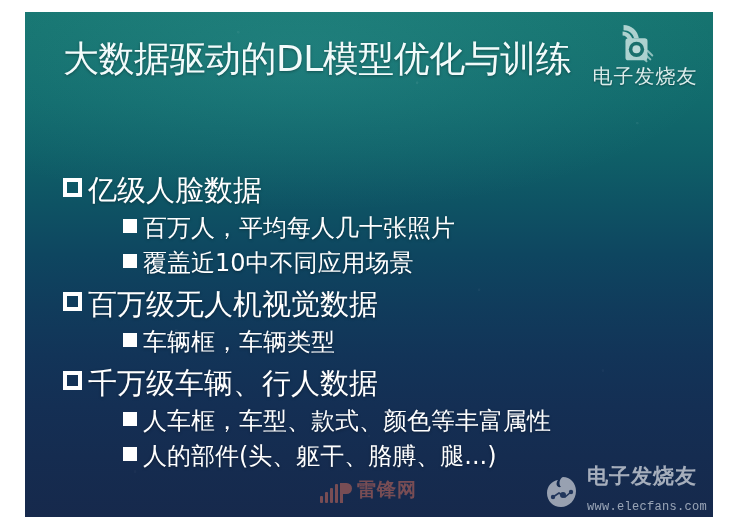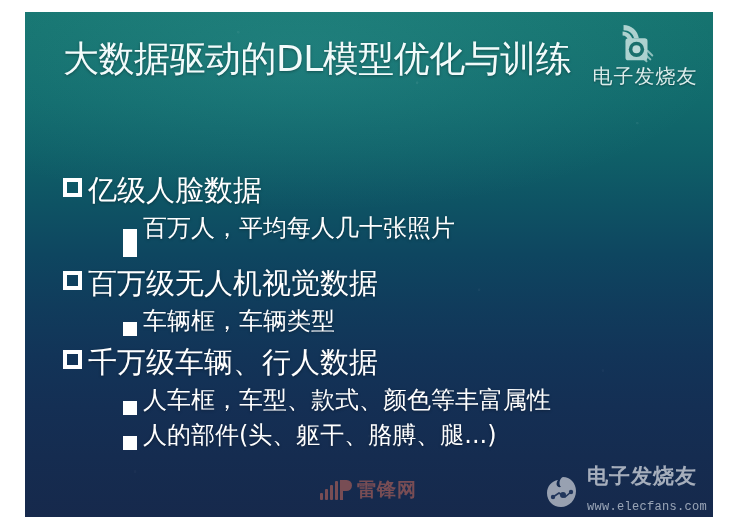--- a/index.html
+++ b/index.html
@@ -137,21 +137,21 @@
     margin-right: 6px;
     box-sizing: border-box;
     border: 4px solid #ffffff;
     background: transparent;
     position: relative;
     top: -3px;
   }
 
   .l2 {
     display: flex;
-    align-items: flex-end;
+    align-items: center;
     color: #ffffff;
     font-size: 24px;
     line-height: 35px;
     white-space: nowrap;
     margin-left: 60px;
     text-shadow: 0 1px 3px rgba(0,0,0,.35);
   }
   .l2 .mk {
     flex: 0 0 auto;
     width: 14px; height: 14px;
@@ -160,21 +160,21 @@
     position: relative;
     top: -3px;
   }
 
   
   #wm-leifeng {
     position: absolute;
     left: 295px;
     bottom: 14px;
     display: flex;
-    align-items: center;
+    align-items: flex-end;
     opacity: .55;
   }
   .lf-bars {
     display: flex;
     align-items: flex-end;
     height: 20px;
     margin-right: 5px;
   }
   .lf-bars i {
     display: block;
@@ -274,20 +274,21 @@
         <div class="l1">
           <span class="mk"></span>
           <span>亿级人脸数据</span>
         </div>
         <div class="l2">
           <span class="mk"></span>
           <span>百万人，平均每人几十张照片</span>
         </div>
         <div class="l2">
           <span class="mk"></span>
+          <span>覆盖近10中不同应用场景</span>
         </div>
       </div>
 
       <div class="grp">
         <div class="l1">
           <span class="mk"></span>
           <span>百万级无人机视觉数据</span>
         </div>
         <div class="l2">
           <span class="mk"></span>

